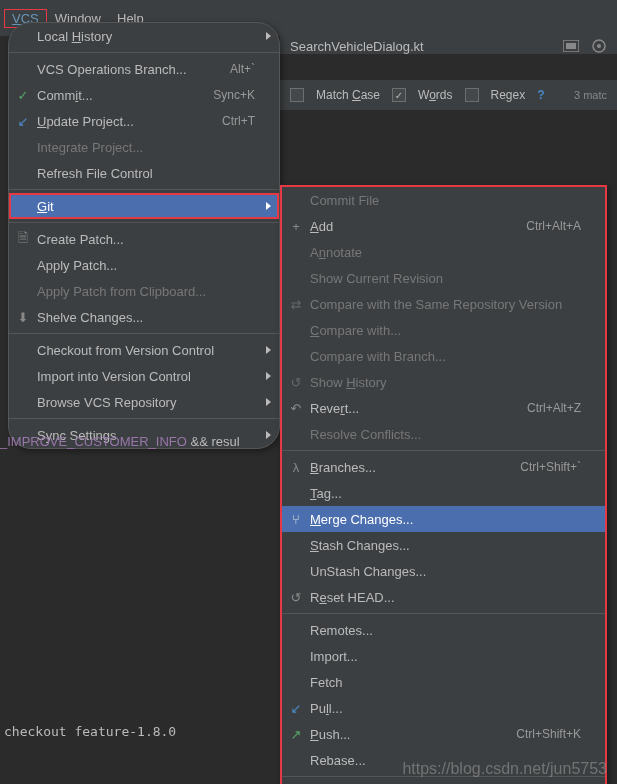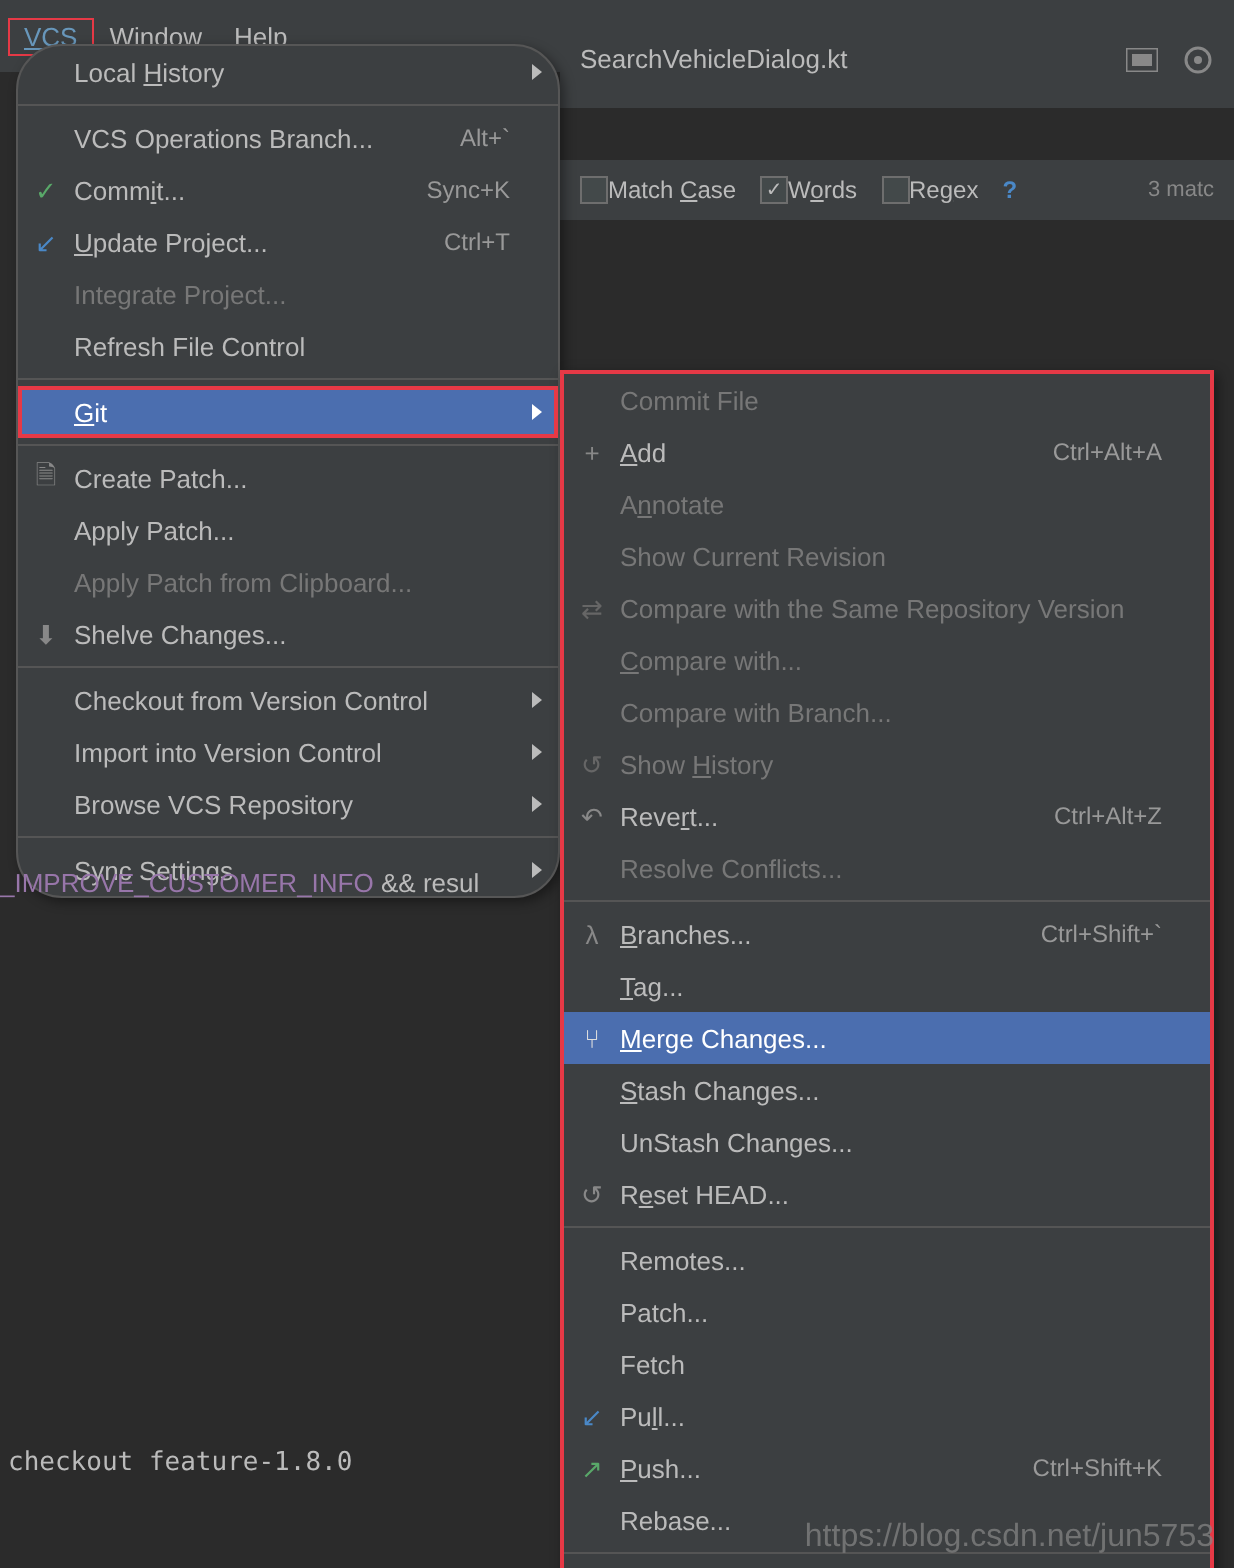--- a/index.html
+++ b/index.html
@@ -3,26 +3,26 @@
 <meta charset="utf-8">
 <style>
 * { margin: 0; padding: 0; box-sizing: border-box; font-family: "Segoe UI", Arial, sans-serif; }
 body { background: #2b2b2b; color: #bbbbbb; width: 617px; height: 784px; overflow: hidden; position: relative; font-size: 13px; }
 
 .menubar { height: 37px; background: #3c3f41; display: flex; align-items: center; padding: 0 4px; border-bottom: 1px solid #2b2b2b; }
 .menubar-item { padding: 20px 8px; color: #bbbbbb; cursor: pointer; }
 .menubar-item.active { border: 1px solid #e63946; padding: 1px 7px; color: #6897bb; }
 .underline { text-decoration: underline; }
 
-.tab-area { position: absolute; top: 22px; left: 280px; right: 0; height: 32px; display: flex; align-items: flex-start; justify-content: space-between; padding: 0 10px; background: #3c3f41; }
+.tab-area { position: absolute; top: 22px; left: 280px; right: 0; height: 32px; display: flex; align-items: flex-end; justify-content: space-between; padding: 0 10px; background: #3c3f41; }
 .tab-right-icons { display: flex; gap: 12px; align-items: center; }
 .tab-icon { color: #888; }
 
 .search-options { position: absolute; top: 80px; left: 280px; right: 0; height: 30px; display: flex; align-items: center; gap: 12px; padding: 0 10px; background: #3c3f41; font-size: 12px; }
-.checkbox { display: inline-flex; align-items: flex-end; gap: 0; }
+.checkbox { display: inline-flex; align-items: flex-end; gap: 12px; }
 .checkbox-box { width: 14px; height: 14px; border: 1px solid #6e6e6e; background: #43494a; display: inline-flex; align-items: center; justify-content: center; font-size: 10px; color: #bbbbbb; }
 .help-icon { color: #4a88c7; font-weight: bold; }
 .match-count { color: #888; font-size: 11px; margin-left: auto; }
 
 .code-area { position: absolute; top: 430px; left: 0; width: 300px; color: #6897bb; font-family: Consolas, monospace; font-size: 13px; padding: 4px 0; }
 
 .terminal-text { position: absolute; bottom: 45px; left: 4px; font-family: Consolas, monospace; font-size: 13px; color: #bbbbbb; }
 
 .menu { position: absolute; background: #3c3f41; border: 1px solid #565656; box-shadow: 2px 2px 6px rgba(0,0,0,0.4); }
 .menu1 { top: 22px; left: 8px; width: 272px; border-radius: 23px; }
@@ -209,21 +209,21 @@
   </div>
   <div class="menu-item">
     <span class="icon" style="color:#888">↺</span>
     <span>R<span class="underline">e</span>set HEAD...</span>
   </div>
   <div class="menu-sep"></div>
   <div class="menu-item">
     <span>Remotes...</span>
   </div>
   <div class="menu-item">
-    <span>Patch...</span>
+    <span>Import...</span>
   </div>
   <div class="menu-item">
     <span>Fetch</span>
   </div>
   <div class="menu-item">
     <span class="icon" style="color:#4a88c7">↙</span>
     <span>Pu<span class="underline">l</span>l...</span>
   </div>
   <div class="menu-item">
     <span class="icon" style="color:#59a869">↗</span>

